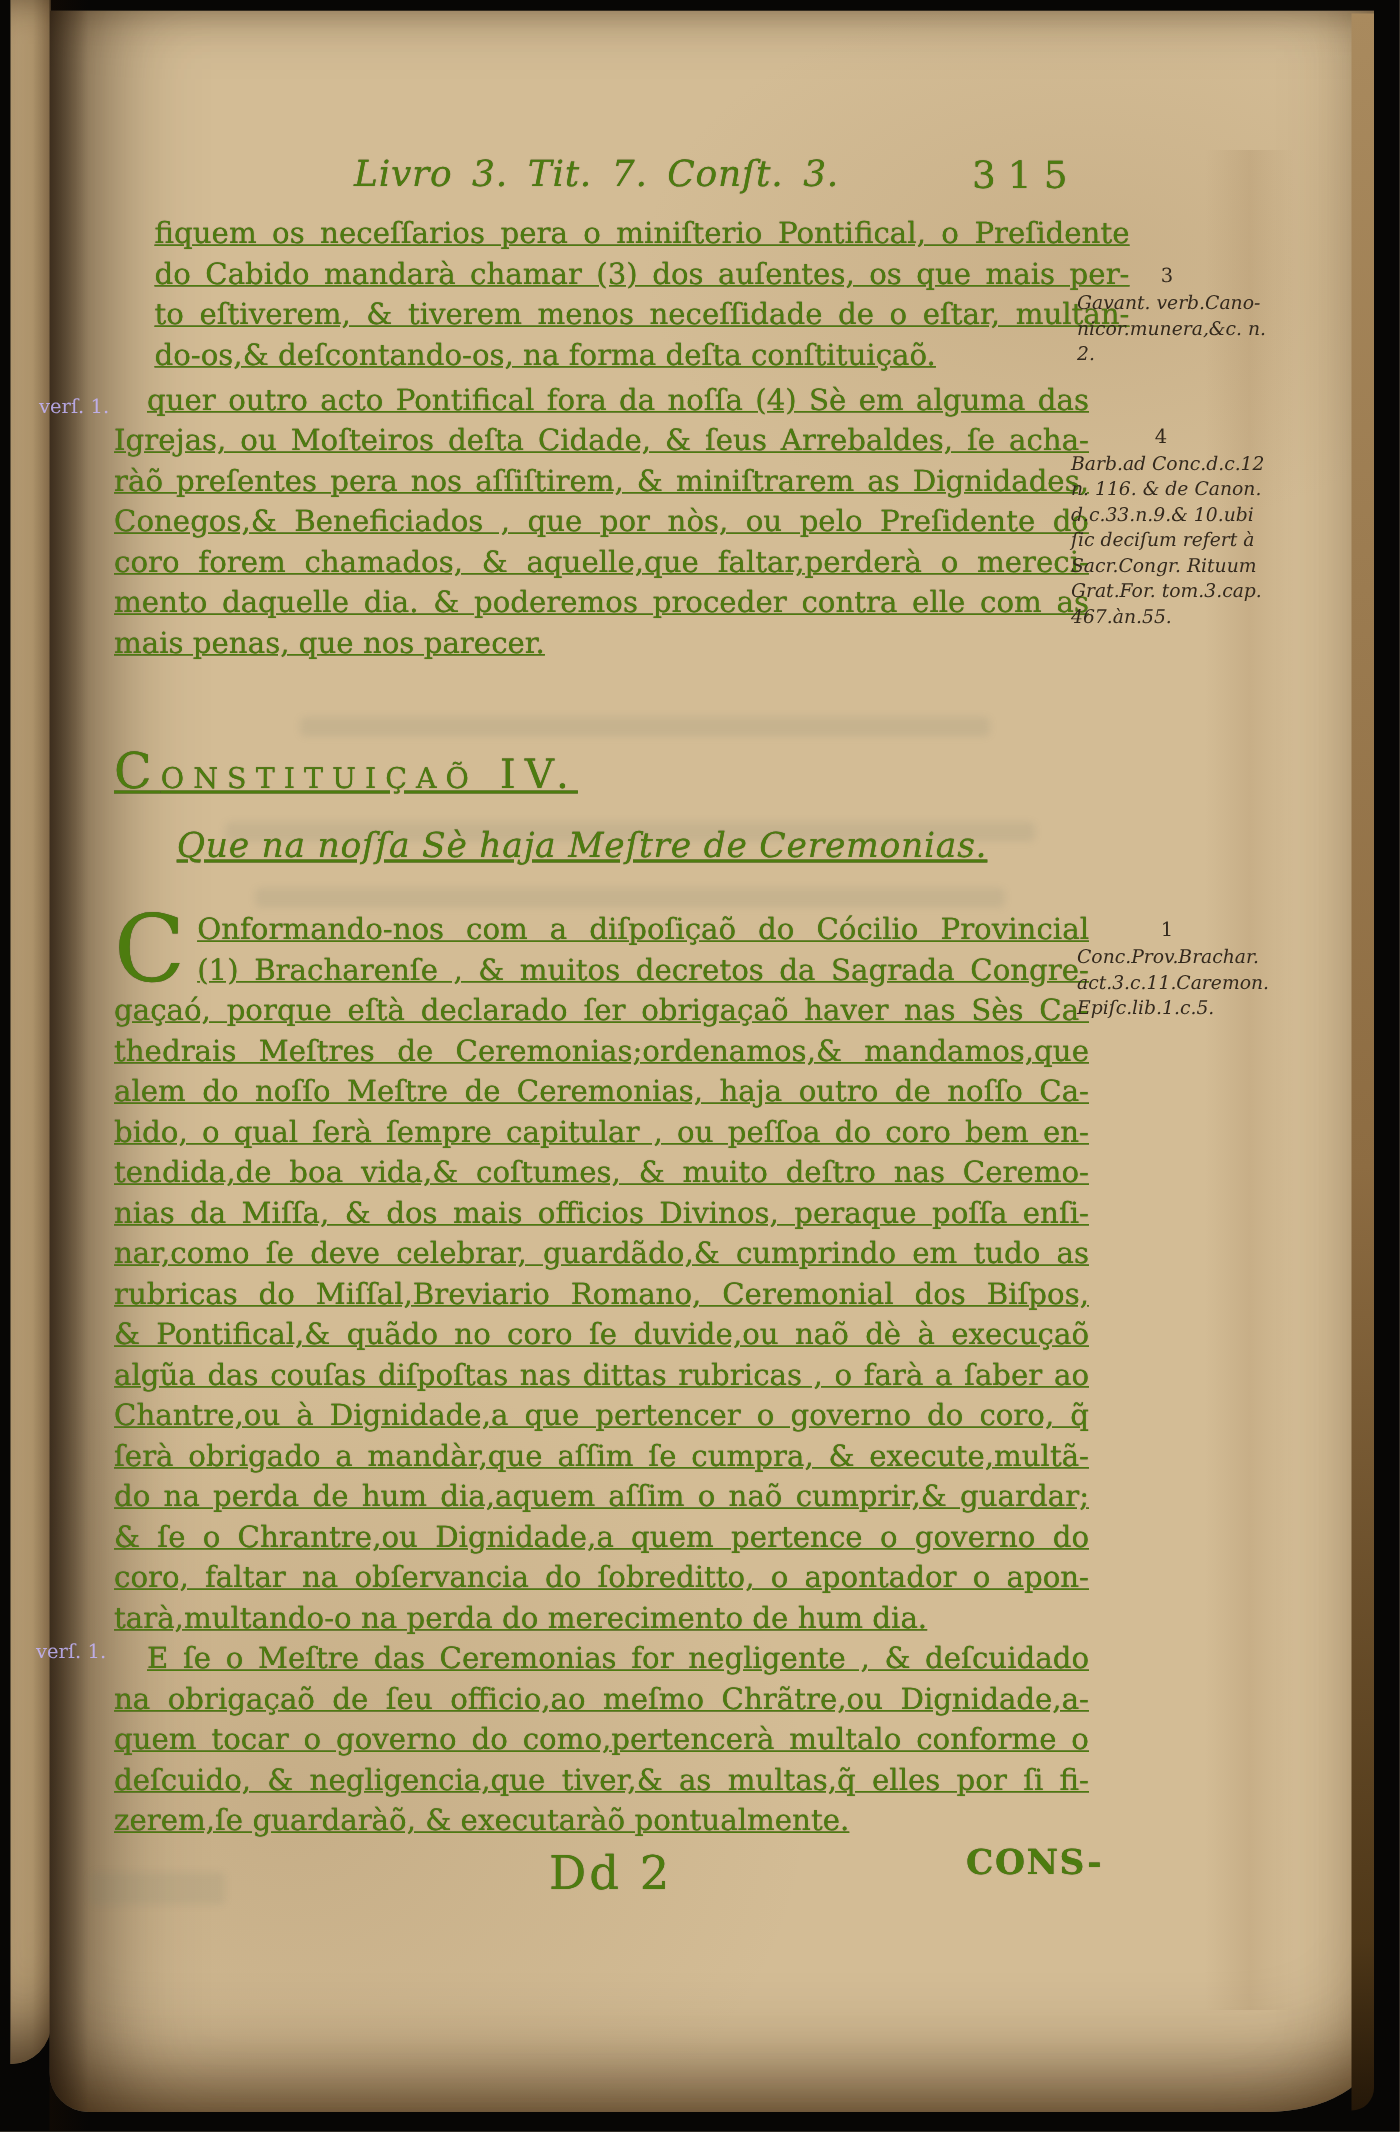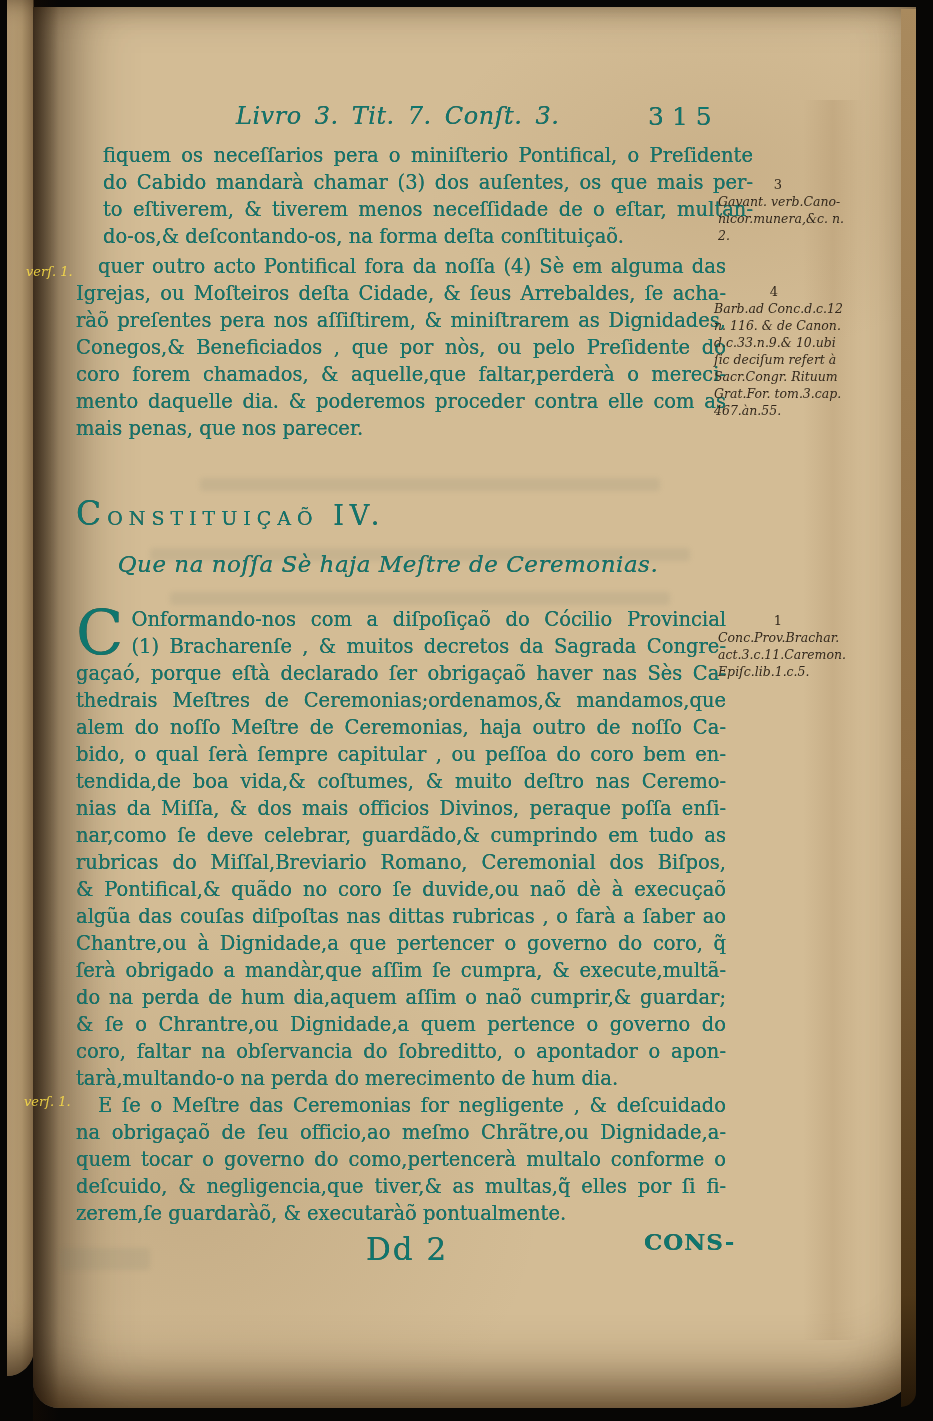--- a/index.html
+++ b/index.html
@@ -24,21 +24,21 @@
   .page-edge-stack{position:absolute;right:17px;top:9px;width:15px;height:1398px;
     background:linear-gradient(180deg,#a98a5e 0%,#8d6c42 55%,#4e3718 92%,#241708 100%);
     border-bottom-right-radius:30px;}
   .fold-shade{position:absolute;top:100px;right:70px;width:60px;height:1240px;
     background:linear-gradient(90deg,transparent,rgba(138,104,64,.16) 50%,transparent);}
   .gutter-vignette{position:absolute;left:33px;top:0;width:26px;height:1421px;
     background:linear-gradient(90deg,rgba(22,12,4,.55),rgba(22,12,4,0));}
   
   .ghost{position:absolute;background:rgba(104,116,96,.12);filter:blur(2.5px);border-radius:4px;}
   
-  .ink{color:#0f766e;text-shadow:0 0 .5px rgba(40,32,24,.75);}
+  .ink{color:#4d7c0f;text-shadow:0 0 .5px rgba(40,32,24,.75);text-decoration:underline;}
   .running-head{position:absolute;left:76px;top:102px;width:648px;height:34px;}
   .rh-title{position:absolute;left:160px;top:0;font-style:italic;font-size:24px;word-spacing:5px;letter-spacing:.5px;}
   .rh-page{position:absolute;left:572px;top:0;font-size:25px;letter-spacing:8px;}
   .para{position:absolute;left:76px;width:650px;font-size:19.5px;line-height:27px;}
   .tline{text-align:justify;text-align-last:justify;white-space:nowrap;}
   .para .tline:last-child{text-align-last:left;}
   .indent .tline:first-child{padding-left:22px;}
   .p1{top:142px;margin-left:27px;}
   .p2{top:253px;}
   .p3{top:606px;}
@@ -49,21 +49,21 @@
   .const-heading::first-letter{font-size:1.22em;}
   .const-subtitle{position:absolute;left:64px;top:551px;width:648px;text-align:center;
     font-style:italic;font-size:23px;letter-spacing:.5px;}
   .margin-note{position:absolute;font-style:italic;font-size:12.5px;line-height:17px;
     color:#33291d;width:170px;}
   .note-num{text-align:center;font-style:normal;font-size:13px;width:120px;}
   .nline{white-space:nowrap;}
   .note-right-1{left:718px;top:176px;}
   .note-right-2{left:714px;top:283px;}
   .note-right-3{left:718px;top:612px;}
-  .vers-mark{position:absolute;font-style:italic;font-size:13px;color:#fde047;opacity:.85;}
+  .vers-mark{position:absolute;font-size:13px;color:#c4b5fd;opacity:.85;}
   .vers-1{left:26px;top:264px;}
   .vers-2{left:24px;top:1094px;}
   .footer-row{position:absolute;left:76px;top:1231px;width:648px;}
   .signature{position:absolute;left:290px;top:0;font-size:31px;letter-spacing:2px;}
   .catchword{position:absolute;left:568px;top:-3px;font-size:23px;font-weight:bold;letter-spacing:1px;}
 </style>
 </head>
 <body>
 
 <div class="scan">

